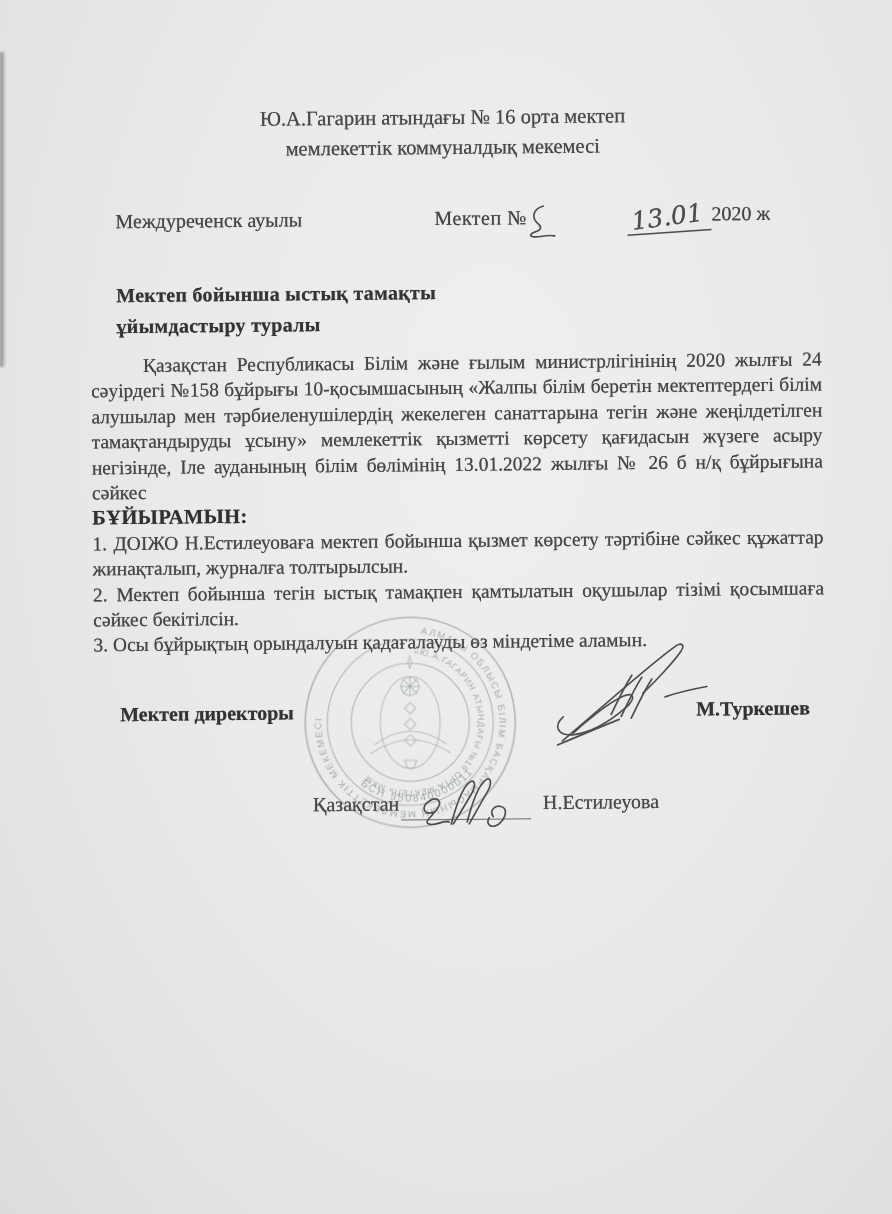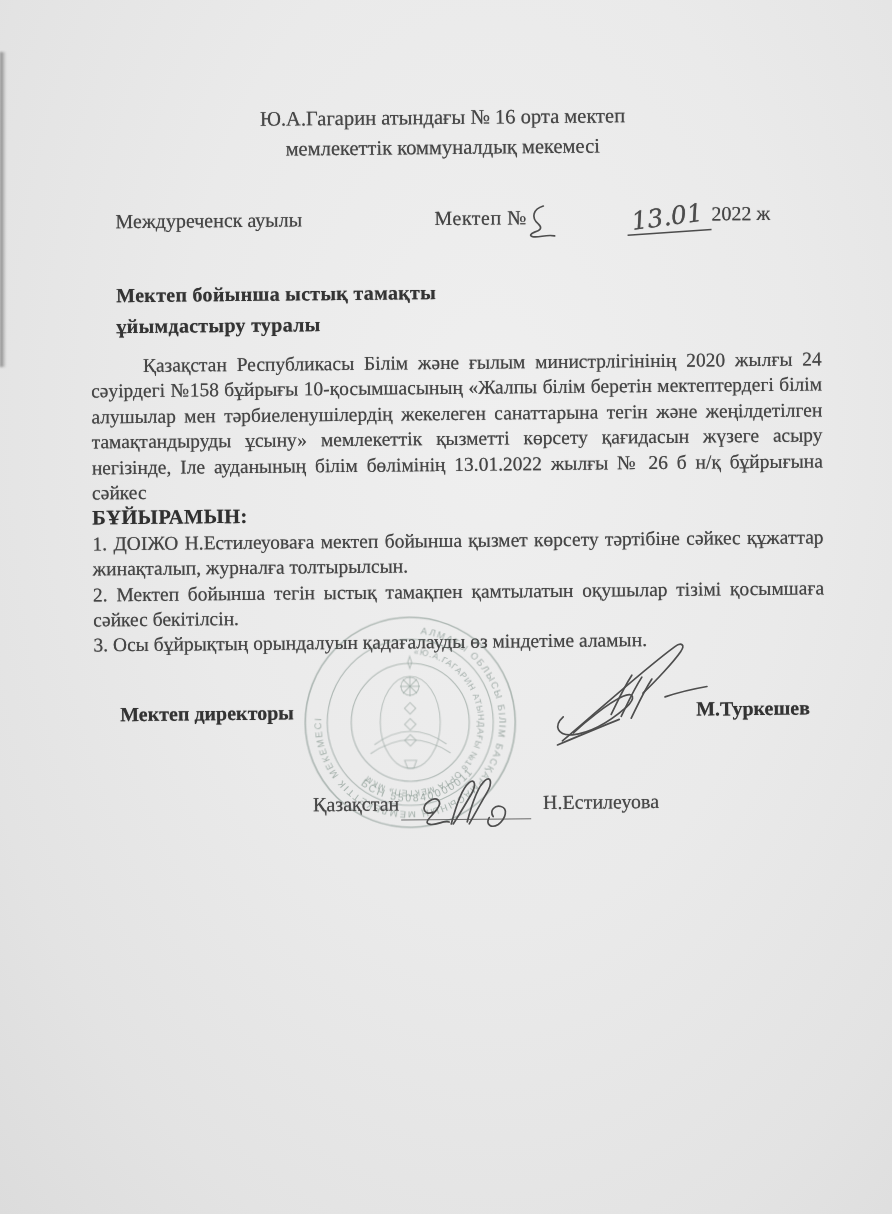--- a/index.html
+++ b/index.html
@@ -62,21 +62,21 @@
         <svg width="42" height="44" viewBox="0 0 42 44">
           <path class="hand" d="M22,8 C12,11 9,19 17,26 C21,30 19,32 13,34 C9,35.5 7.5,37.5 11,38.5 C17,40 25,36 33,38"></path>
         </svg>
       </span>
       <span class="hw-date">
         <svg width="92" height="46" viewBox="0 0 92 46">
           <text x="6" y="30" transform="rotate(-7 46 23)" font-family="DejaVu Serif, serif" font-style="italic" font-size="25" fill="#4c4c4c">13.01</text>
           <line x1="2" y1="40" x2="86" y2="35" stroke="#4c4c4c" stroke-width="1.5"></line>
         </svg>
       </span>
-      <span class="date-year">2022  ж</span>
+      <span class="date-year">2020  ж</span>
     </div>
 
     <div class="subject soft">
       <div>Мектеп бойынша ыстық тамақты</div>
       <div>ұйымдастыру туралы</div>
     </div>
 
     <div class="bodytext soft">
       <p class="lead">Қазақстан Республикасы Білім және ғылым министрлігінінің 2020 жылғы 24 сәуірдегі №158 бұйрығы 10-қосымшасының «Жалпы білім беретін мектептердегі білім алушылар мен тәрбиеленушілердің жекелеген санаттарына тегін және жеңілдетілген тамақтандыруды ұсыну»  мемлекеттік қызметті көрсету қағидасын жүзеге асыру негізінде, Іле ауданының білім бөлімінің 13.01.2022 жылғы № 26 б н/қ бұйрығына сәйкес</p>
       <p class="decree">БҰЙЫРАМЫН:</p>

